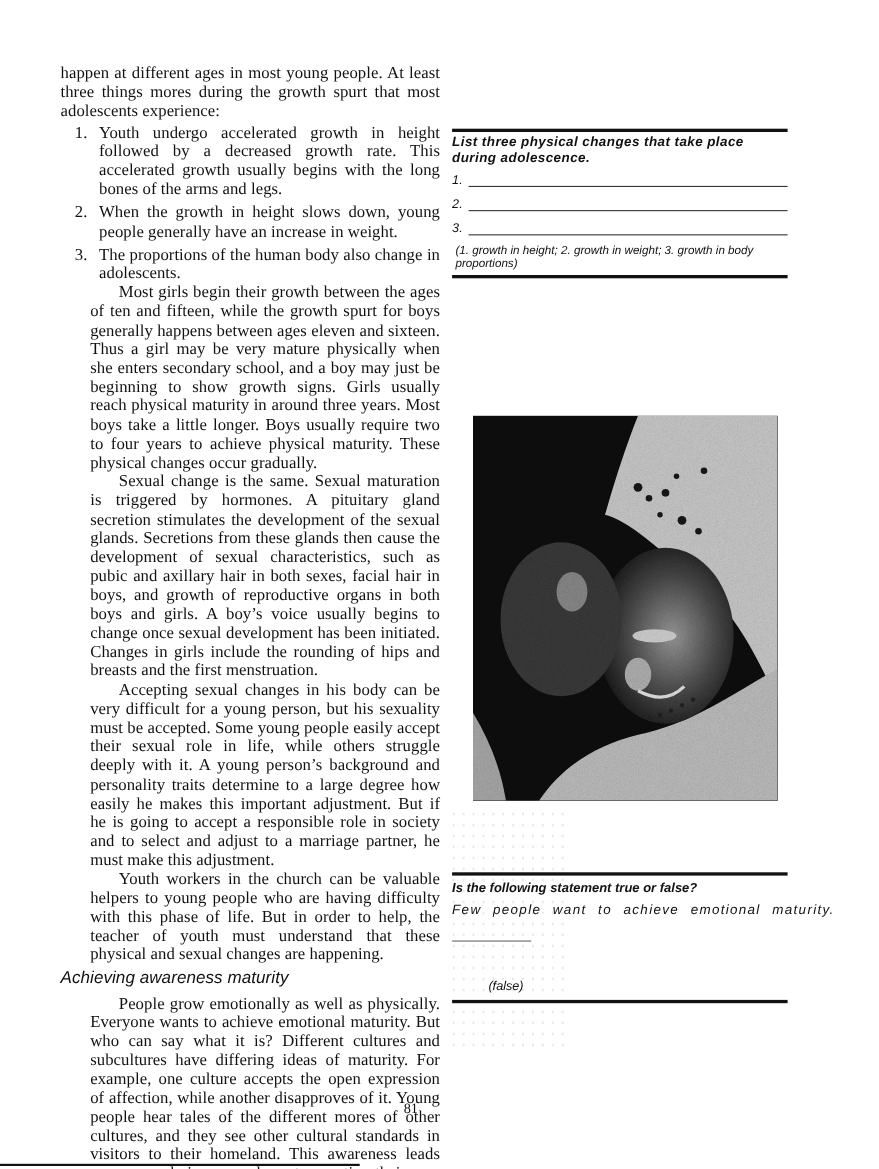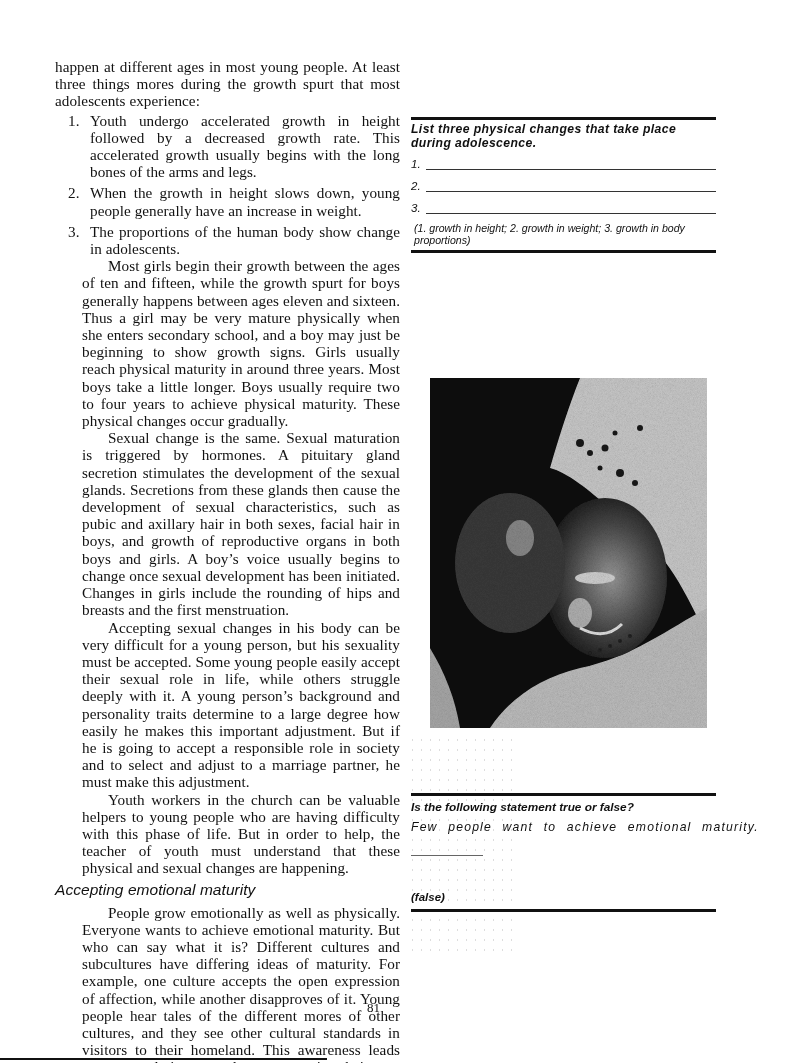--- a/index.html
+++ b/index.html
@@ -126,22 +126,23 @@
       word-spacing: 6px;
       white-space: nowrap;
     }
     .box2 .short-line {
       width: 72px;
       border-bottom: 1px solid #666;
       margin-top: 20px;
     }
     .box2 .answer {
       margin-top: 35px;
-      font-weight: bold;
+      font-weight: normal;
       font-size: 11.5px;
+      margin-left: 33px;
     }
     .box2 .rule-bottom { margin-top: 5px; }
     .page-number {
       position: absolute;
       left: 367px;
       top: 1000px;
       font-family: "Liberation Serif", "DejaVu Serif", serif;
       font-weight: normal;
       font-size: 13px;
     }
@@ -174,28 +175,28 @@
     <li>
       <span class="n">1.</span>
       <span>Youth undergo accelerated growth in height followed by a decreased growth rate. This accelerated growth usually begins with the long bones of the arms and legs.</span>
     </li>
     <li>
       <span class="n">2.</span>
       <span>When the growth in height slows down, young people generally have an increase in weight.</span>
     </li>
     <li style="margin-bottom:0">
       <span class="n">3.</span>
-      <span>The proportions of the human body show change in adolescents.</span>
+      <span>The proportions of the human body also change in adolescents.</span>
     </li>
   </ol>
   <p class="indent">Most girls begin their growth between the ages of ten and fifteen, while the growth spurt for boys generally happens between ages eleven and sixteen. Thus a girl may be very mature physically when she enters secondary school, and a boy may just be beginning to show growth signs. Girls usually reach physical maturity in around three years. Most boys take a little longer. Boys usually require two to four years to achieve physical maturity. These physical changes occur gradually.</p>
   <p class="indent">Sexual change is the same. Sexual maturation is triggered by hormones. A pituitary gland secretion stimulates the development of the sexual glands. Secretions from these glands then cause the development of sexual characteristics, such as pubic and axillary hair in both sexes, facial hair in boys, and growth of reproductive organs in both boys and girls. A boy’s voice usually begins to change once sexual development has been initiated. Changes in girls include the rounding of hips and breasts and the first menstruation.</p>
   <p class="indent">Accepting sexual changes in his body can be very difficult for a young person, but his sexuality must be accepted. Some young people easily accept their sexual role in life, while others struggle deeply with it. A young person’s background and personality traits determine to a large degree how easily he makes this important adjustment. But if he is going to accept a responsible role in society and to select and adjust to a marriage partner, he must make this adjustment.</p>
   <p class="indent">Youth workers in the church can be valuable helpers to young people who are having difficulty with this phase of life. But in order to help, the teacher of youth must understand that these physical and sexual changes are happening.</p>
-  <div class="section-heading">Accepting emotional maturity</div>
+  <div class="section-heading">Achieving awareness maturity</div>
   <p class="indent">People grow emotionally as well as physically. Everyone wants to achieve emotional maturity. But who can say what it is? Different cultures and subcultures have differing ideas of maturity. For example, one culture accepts the open expression of affection, while another disapproves of it. Young people hear tales of the different mores of other cultures, and they see other cultural standards in visitors to their homeland. This awareness leads young people in many places to question their own cultural</p>
 </div>
 
 <div class="side-box box1">
   <div class="rule-thick"></div>
   <div class="q">List three physical changes that take place during adolescence.</div>
   <div class="blank-row">
     <span class="bn">1.</span>
     <span class="line"></span>
   </div>

